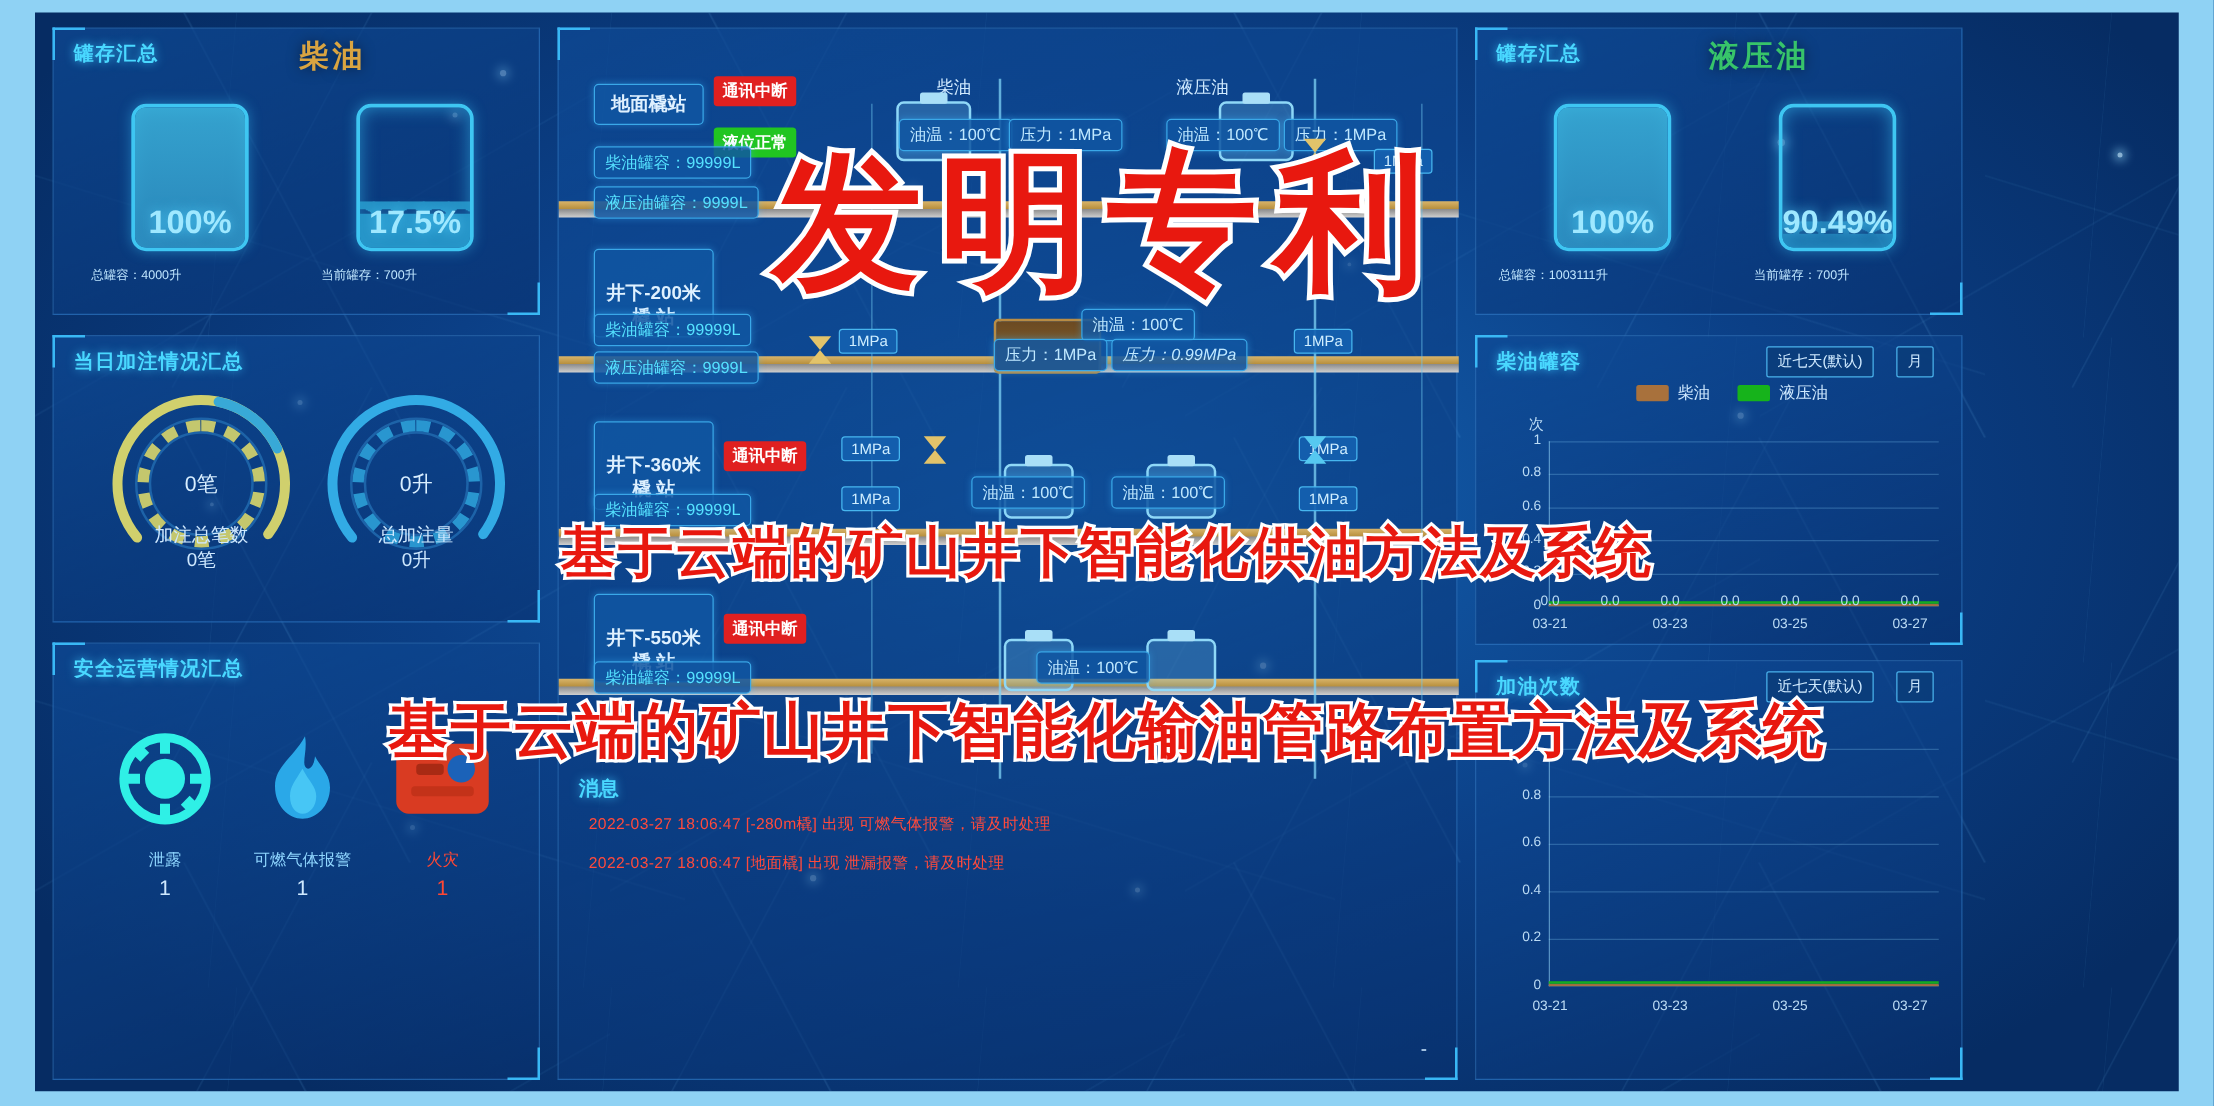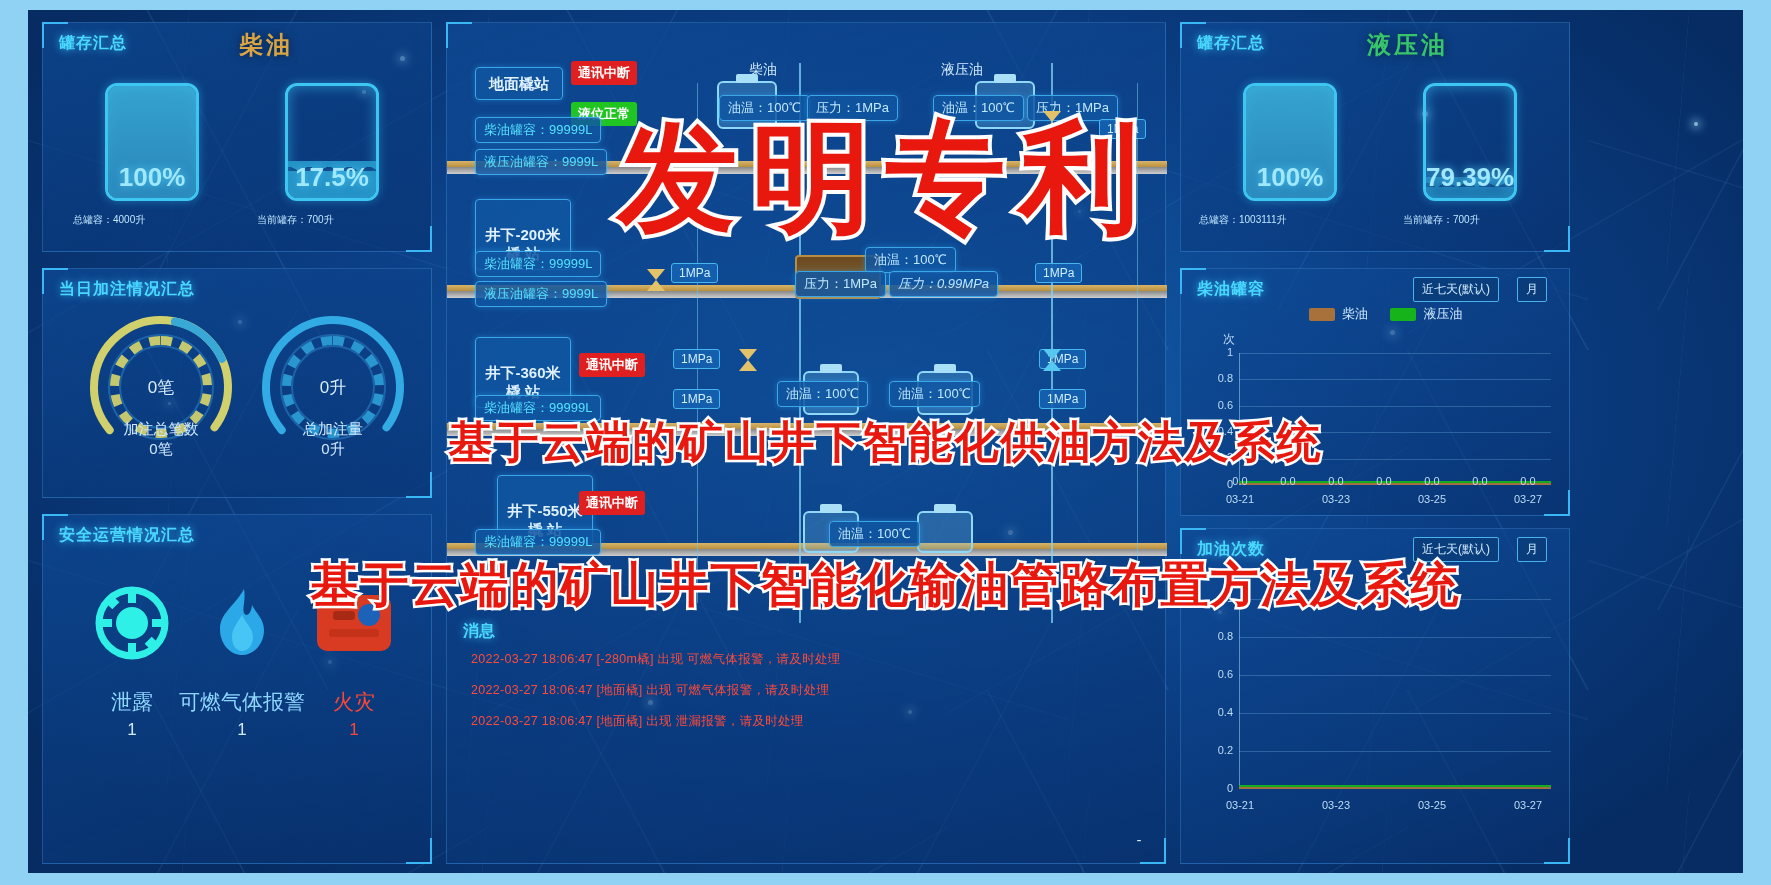--- a/index.html
+++ b/index.html
@@ -79,21 +79,21 @@
   .ring-wrap { position: absolute; width: 148px; height: 148px; }
   .ring-val {
     position: absolute; inset: 0; display: flex; align-items: center; justify-content: center;
     font-size: 17px; color: #d8eeff;
   }
   .ring-label { position: absolute; width: 200px; text-align: center; font-size: 15px;
                 color: #cfe9ff; line-height: 20px; }
 
   
   .safe-item { position: absolute; width: 150px; text-align: center; }
-  .safe-label { font-size: 21px; margin-top: 23px; color: #8fd6ff; }
+  .safe-label { font-size: 13px; margin-top: 13px; color: #8fd6ff; }
   .safe-label.danger { color: #ff4733; }
   .safe-num { font-size: 17px; color: #cfe9ff; margin-top: 4px; }
   .safe-num.danger { color: #ff4733; }
 
   
   .lbl-box {
     position: absolute; background: rgba(16,86,162,.86);
     border: 1px solid #3aa8e8; border-radius: 4px; color: #bfe8ff;
     font-size: 13px; padding: 3px 8px; white-space: nowrap;
     box-shadow: 0 0 6px rgba(60,180,255,.35);
@@ -307,21 +307,21 @@
     <div class="lbl-box cyan" style="left:28px;top:228px;">柴油罐容：99999L</div>
     <div class="lbl-box cyan" style="left:28px;top:258px;">液压油罐容：9999L</div>
 
     <div class="lbl-box lbl-station" style="left:28px;top:314px;width:96px;padding:6px 4px;white-space:pre-line;">
       <span>井下-360米
 橇  站</span>
     </div>
     <div class="badge red" style="left:132px;top:330px;">通讯中断</div>
     <div class="lbl-box cyan" style="left:28px;top:372px;">柴油罐容：99999L</div>
 
-    <div class="lbl-box lbl-station" style="left:28px;top:452px;width:96px;padding:6px 4px;white-space:pre-line;margin-left:22px;">
+    <div class="lbl-box lbl-station" style="left:28px;top:452px;width:96px;padding:6px 4px;white-space:pre-line;">
       <span>井下-550米
 橇  站</span>
     </div>
     <div class="badge red" style="left:132px;top:468px;">通讯中断</div>
     <div class="lbl-box cyan" style="left:28px;top:506px;">柴油罐容：99999L</div>
 
     <div style="position:absolute;left:302px;top:38px;font-size:14px;color:#cfeaff;">柴油</div>
     <div style="position:absolute;left:494px;top:38px;font-size:14px;color:#cfeaff;">液压油</div>
 
     <div class="tanklet" style="left:270px;top:58px;width:60px;height:48px;">
@@ -378,42 +378,41 @@
     </div>
     <div class="valve" style="left:200px;top:246px;">
       <span class="up"></span>
       <span class="dn"></span>
     </div>
 
     <div style="position:absolute;left:16px;top:598px;font-size:16px;font-weight:bold;color:#49d8ff;
                 text-shadow:0 0 8px rgba(60,200,255,.8);">消息</div>
     <div style="position:absolute;left:24px;top:628px;width:640px;">
       <div class="msg-line" style="margin-bottom:14px;">2022-03-27 18:06:47 [-280m橇] 出现 可燃气体报警，请及时处理</div>
-      <div class="msg-line" style="margin-bottom:14px;">2022-03-27 18:06:47 [地面橇] 出现 可燃气体报警，请及时处理</div>
       <div class="msg-line">2022-03-27 18:06:47 [地面橇] 出现 泄漏报警，请及时处理</div>
     </div>
     <div style="position:absolute;right:18px;bottom:12px;width:16px;height:16px;color:#cfe9ff;
                 font-size:15px;line-height:10px;text-align:center;">-</div>
   </div>
 
   <div class="panel" style="left:1152px;top:12px;width:390px;height:230px;">
     <span class="corner c-tl"></span>
     <span class="corner c-br"></span>
     <div class="ptitle">罐存汇总</div>
     <div class="tank-head" style="left:186px;color:#37c46a;">液压油</div>
 
     <div class="tank-box" style="left:62px;top:60px;">
       <div class="tank-fill full" style="height:100%;"></div>
       <div class="tank-pct">100%</div>
     </div>
     <div class="tank-box" style="left:242px;top:60px;">
       <div class="tank-fill" style="height:10%;opacity:.55;">
         <div class="wave"></div>
       </div>
-      <div class="tank-pct">79.39%</div>
+      <div class="tank-pct">90.49%</div>
     </div>
     <div class="tank-cap" style="left:18px;top:190px;">总罐容：1003111升</div>
     <div class="tank-cap" style="left:222px;top:190px;">当前罐存：700升</div>
   </div>
 
   <div class="panel" style="left:1152px;top:258px;width:390px;height:248px;">
     <span class="corner c-tl"></span>
     <span class="corner c-br"></span>
     <div class="ptitle">柴油罐容</div>
 

